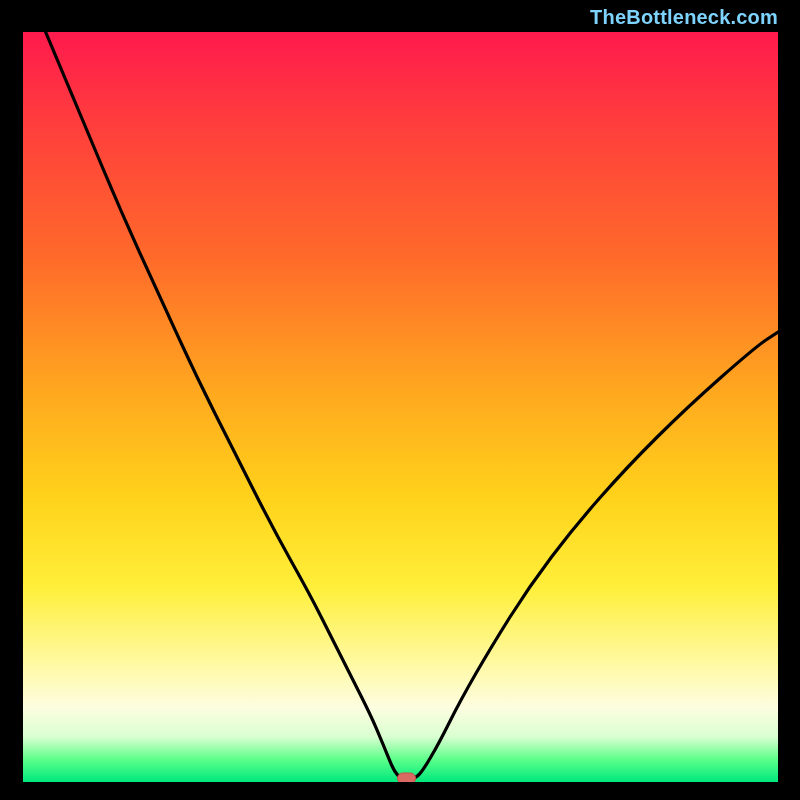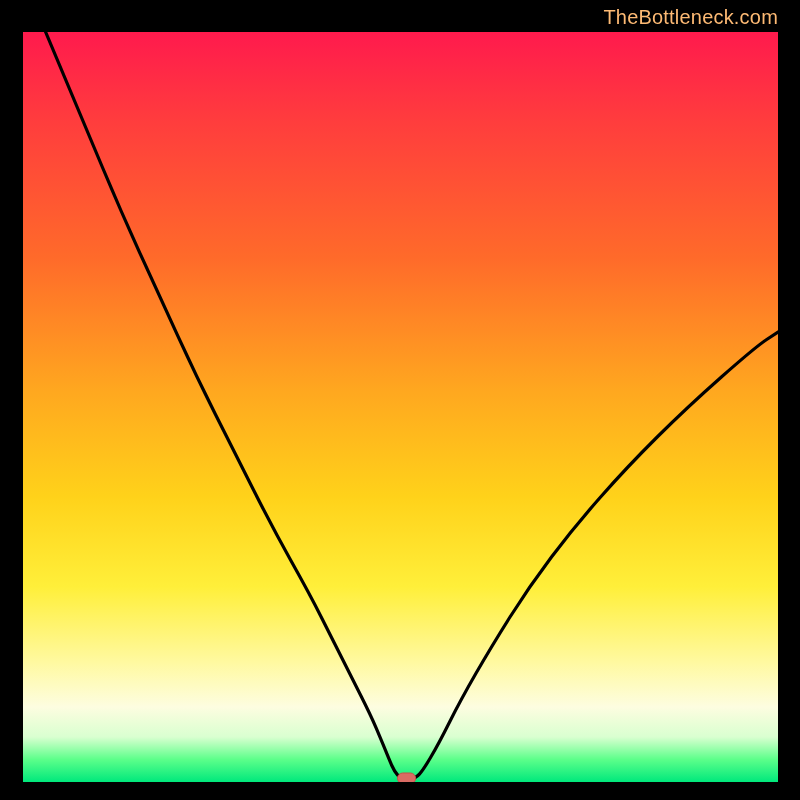--- a/index.html
+++ b/index.html
@@ -49,22 +49,22 @@
   .svg-layer {
     position: absolute;
     inset: 0;
   }
   .watermark {
     position: absolute;
     top: 6px;
     right: 22px;
     font-family: Arial, Helvetica, sans-serif;
     font-size: 20px;
-    font-weight: 400;
-    color: #fdba74;
+    font-weight: 700;
+    color: #7dd3fc;
     letter-spacing: 0.2px;
     user-select: none;
   }
 </style>
 </head>
 <body>
 
 <div class="frame">
 
   <div class="watermark">TheBottleneck.com</div>

